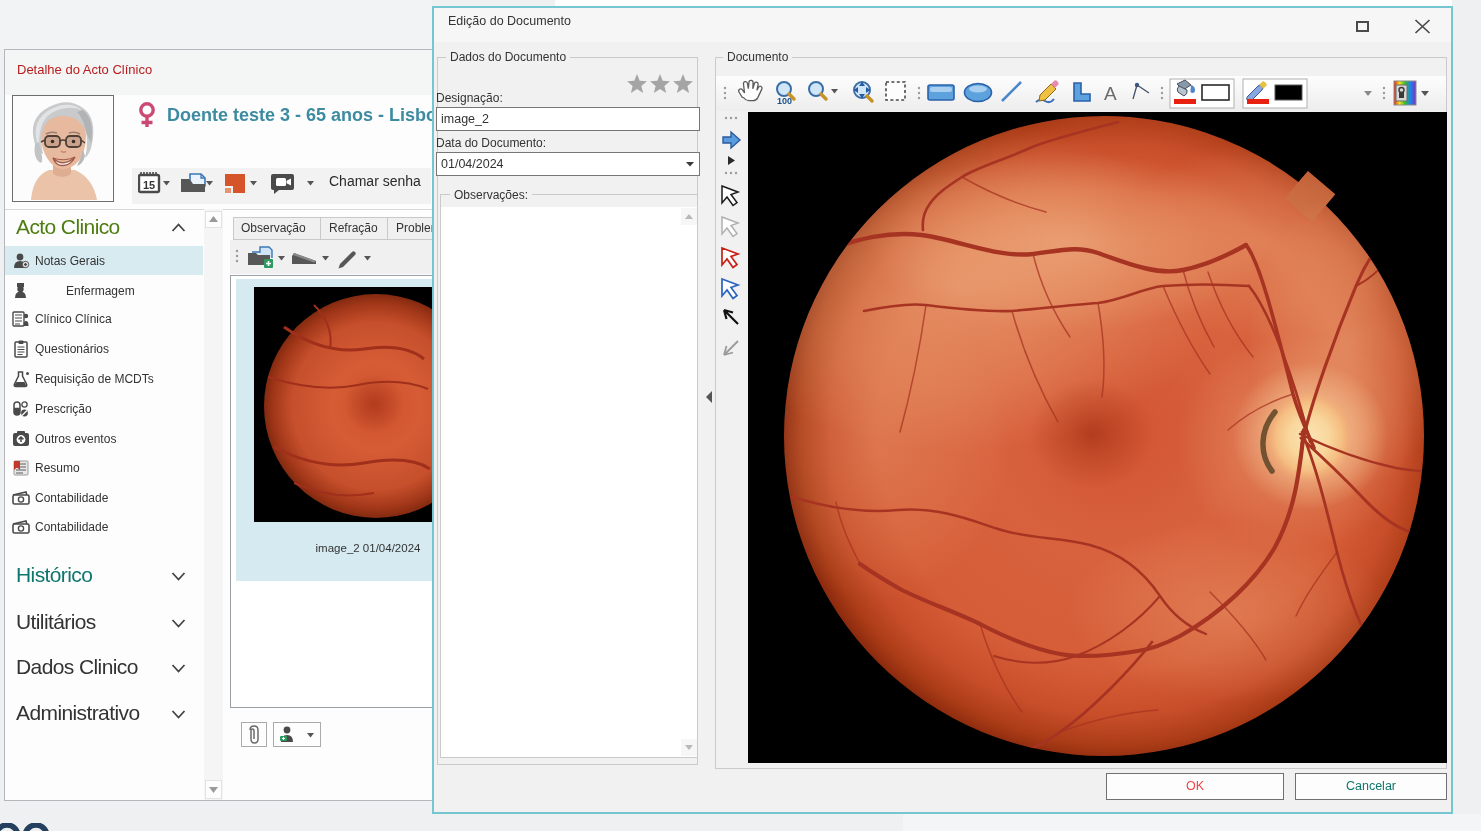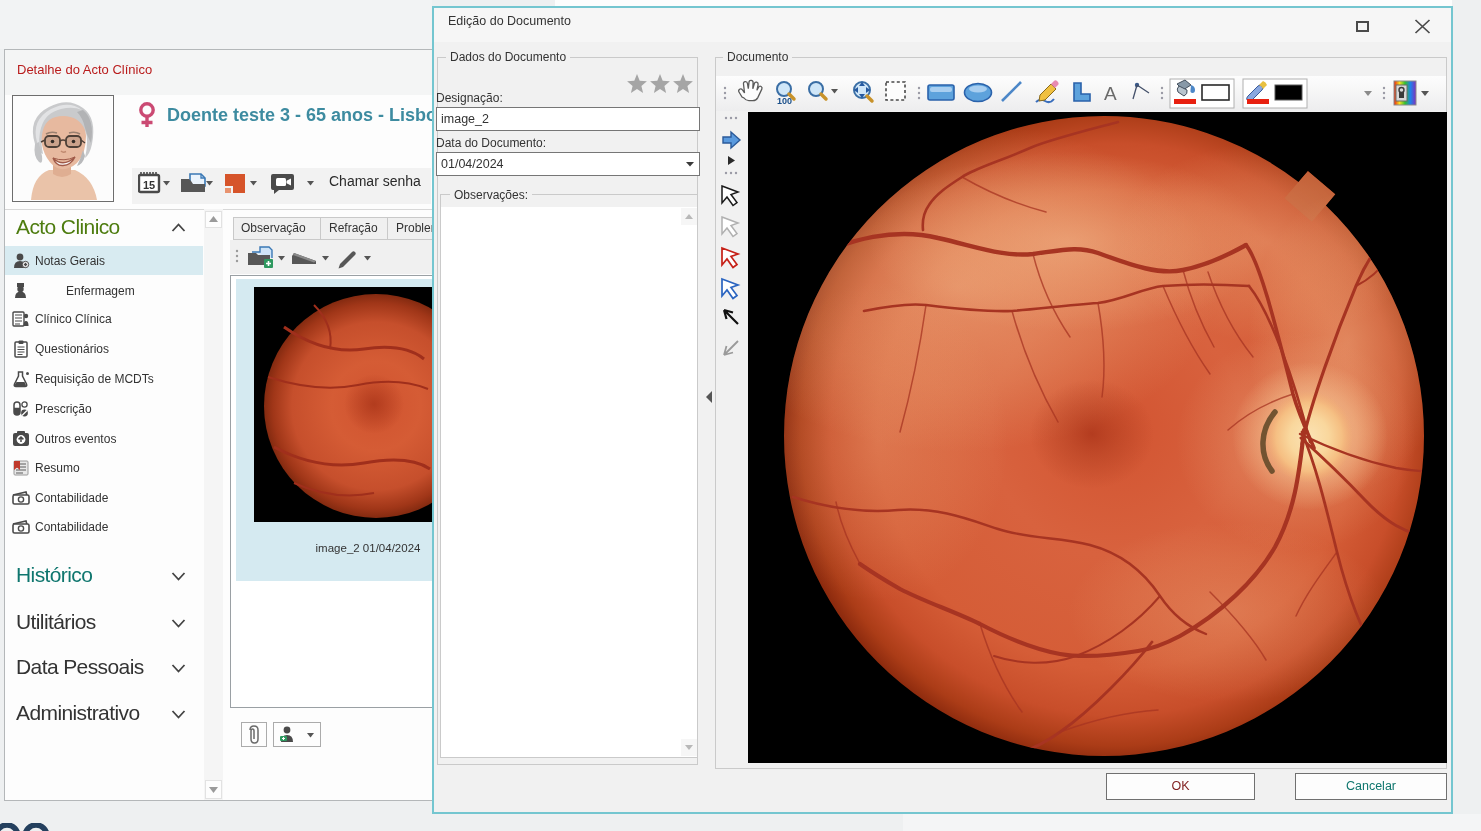--- a/index.html
+++ b/index.html
@@ -150,21 +150,21 @@
     <circle cx="9" cy="10.5" r="2.6" fill="none" stroke="#4a4a4a" stroke-width="1.4"></circle>
   </svg>
 <div class="abs" style="left:16px;top:563px;font-size:21px;letter-spacing:-0.6px;color:#0f766e;">Histórico</div>
 <svg class="abs" style="left:171px;top:572px;" width="15" height="9" viewBox="0 0 15 9">
     <path d="M1.5,1 L7.5,7.5 L13.5,1" fill="none" stroke="#444" stroke-width="1.8"></path>
   </svg>
 <div class="abs" style="left:16px;top:610px;font-size:21px;letter-spacing:-0.6px;color:#333;">Utilitários</div>
 <svg class="abs" style="left:171px;top:619px;" width="15" height="9" viewBox="0 0 15 9">
     <path d="M1.5,1 L7.5,7.5 L13.5,1" fill="none" stroke="#444" stroke-width="1.8"></path>
   </svg>
-<div class="abs" style="left:16px;top:655px;font-size:21px;letter-spacing:-0.6px;color:#333;">Data Pessoais</div>
+<div class="abs" style="left:16px;top:655px;font-size:21px;letter-spacing:-0.6px;color:#333;">Dados Clinico</div>
 <svg class="abs" style="left:171px;top:664px;" width="15" height="9" viewBox="0 0 15 9">
     <path d="M1.5,1 L7.5,7.5 L13.5,1" fill="none" stroke="#444" stroke-width="1.8"></path>
   </svg>
 <div class="abs" style="left:16px;top:701px;font-size:21px;letter-spacing:-0.6px;color:#333;">Administrativo</div>
 <svg class="abs" style="left:171px;top:710px;" width="15" height="9" viewBox="0 0 15 9">
     <path d="M1.5,1 L7.5,7.5 L13.5,1" fill="none" stroke="#444" stroke-width="1.8"></path>
   </svg>
 
 <div class="abs" style="left:204px;top:209px;width:19px;height:591px;background:#f5f5f5;"></div>
 <div class="abs" style="left:205px;top:211px;width:17px;height:17px;background:#fdfdfd;border:1px solid #e2e2e2;box-sizing:border-box;"></div>
@@ -488,19 +488,19 @@
     <path d="M 545,282 C 520,290 498,302 480,318"></path>
     <path d="M 460,160 C 470,190 485,220 505,245"></path>
    </g>
   </g>  
         <path d="M 527,300 C 512,318 511,342 524,359" fill="none" stroke="#5d4526" stroke-width="5.5" opacity="0.85" stroke-linecap="round"></path>
   <ellipse cx="344" cy="322" rx="62" ry="55" fill="url(#fovea)"></ellipse>
  </g>
 </svg>
 </div>
 
-<div class="abs" style="left:1106px;top:773px;width:149px;height:27px;background:#fdfdfd;border:1px solid #707070;box-sizing:border-box;text-align:center;font-size:12.5px;color:#7f1d1d;line-height:25px;">OK</div>
+<div class="abs" style="left:1106px;top:773px;width:178px;height:27px;background:#fdfdfd;border:1px solid #707070;box-sizing:border-box;text-align:center;font-size:12.5px;color:#ef4444;line-height:25px;">OK</div>
 <div class="abs" style="left:1295px;top:773px;width:152px;height:27px;background:#fdfdfd;border:1px solid #707070;box-sizing:border-box;text-align:center;font-size:12.5px;color:#0f766e;line-height:25px;">Cancelar</div>
 
 <svg class="abs" style="left:0;top:823px;" width="100" height="8" viewBox="0 0 100 8">
 <circle cx="7" cy="13" r="11" fill="none" stroke="#24405e" stroke-width="5.5"></circle>
 <circle cx="36" cy="13" r="11" fill="none" stroke="#24405e" stroke-width="5.5"></circle>
 </svg>
 
 </body></html>

